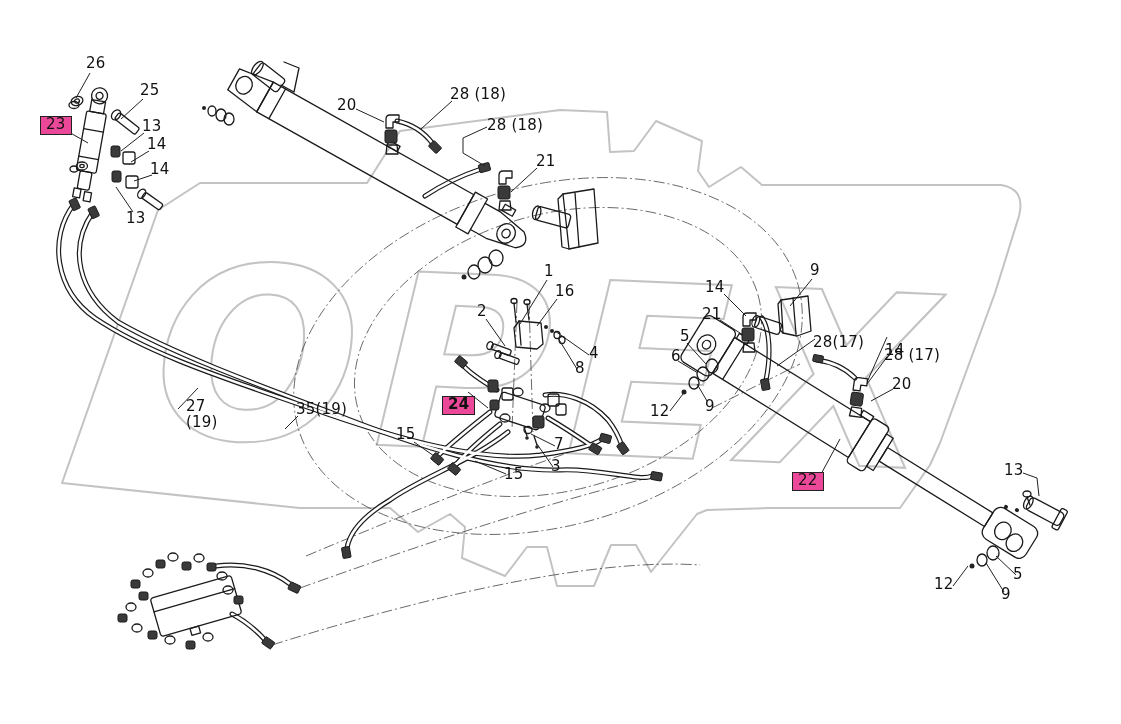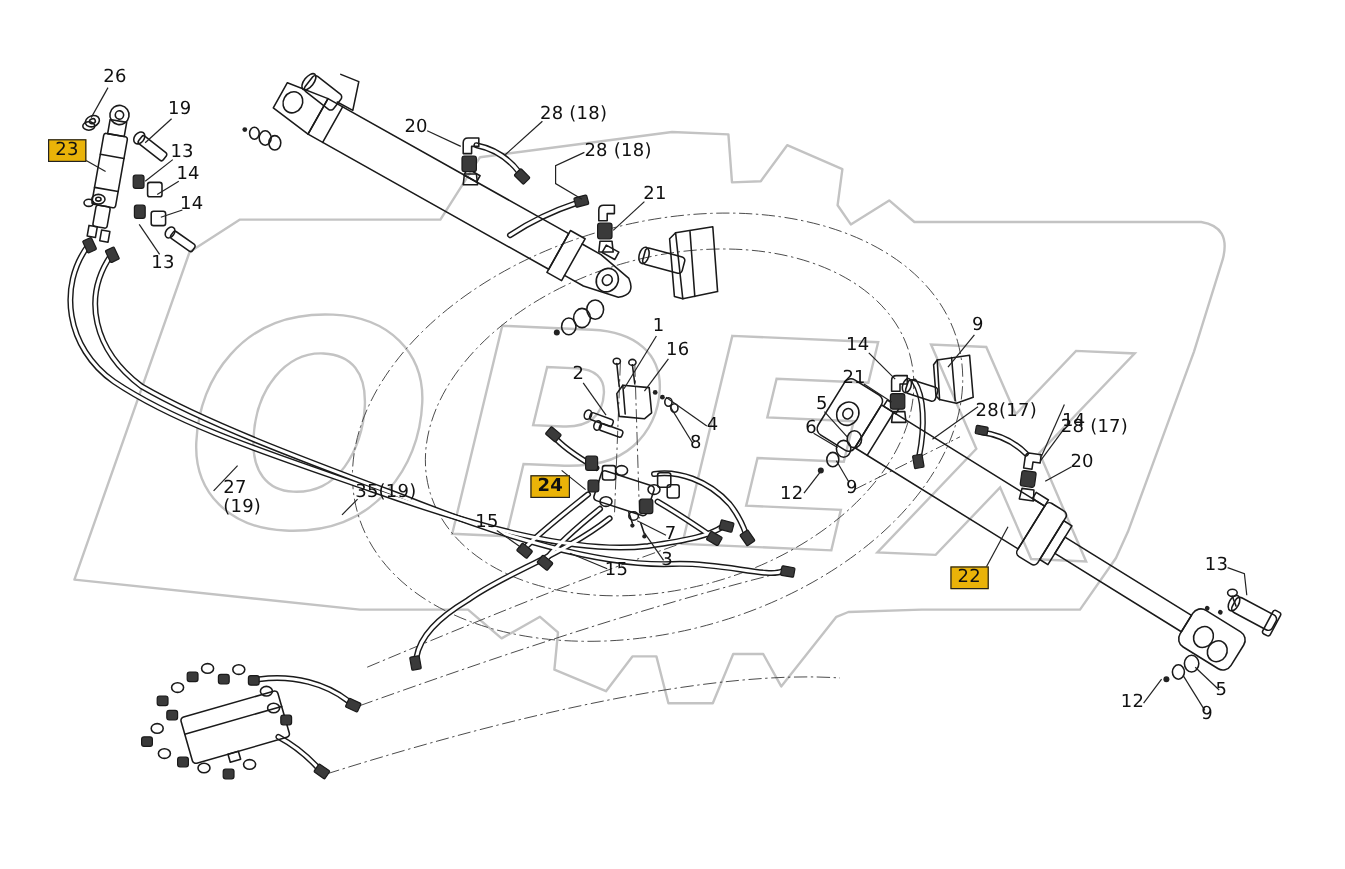--- a/index.html
+++ b/index.html
@@ -9,21 +9,21 @@
   .stage{
     position:relative;width:1121px;height:724px;overflow:hidden;background:#fff;
     font-family:"DejaVu Sans","Liberation Sans",sans-serif;
   }
   #art{position:absolute;left:0;top:0;}
   #callout-layer{position:absolute;left:0;top:0;width:100%;height:100%;pointer-events:none;padding-left:19px;}
   .callout{
     position:absolute;font-size:15px;line-height:1.05;color:var(--label);
     white-space:nowrap;letter-spacing:0.2px;
   }
-  .callout.boxed{border:1.5px solid #222;padding:0px 5px 1px 5px;background:#eab308;}
+  .callout.boxed{border:1.5px solid #222;padding:0px 5px 1px 5px;background:#ec4899;}
   .callout .sub{font-size:15px;}
   svg *{vector-effect:non-scaling-stroke;}
   .ln{stroke:var(--line);stroke-width:1.3;fill:none;stroke-linejoin:round;stroke-linecap:round;}
   .fill{fill:#3a3a3a;stroke:var(--line);stroke-width:1;}
   .dot{fill:#222;stroke:none;}
   .hoseO{stroke:var(--line);stroke-width:5;fill:none;stroke-linecap:round;}
   .hoseI{stroke:#ffffff;stroke-width:2.6;fill:none;stroke-linecap:round;}
   .wm{stroke:var(--wm);stroke-width:2;fill:none;stroke-linejoin:round;}
   .ph{stroke:#444;stroke-width:0.8;fill:none;stroke-dasharray:11 3 2 3;}
   .leader{stroke:var(--leader);stroke-width:1;fill:none;}
@@ -361,21 +361,21 @@
         <polyline points="1016,575 996,556" class="leader"></polyline>
         <polyline points="1004,592 986,563" class="leader"></polyline>
       </g>
 </svg>
 
 <div id="callout-layer">
       <div class="callout" style="left: 86px; top: 56px;">
         <div>26</div>
       </div>
       <div class="callout" style="left: 140px; top: 83px;">
-        <div>19</div>
+        <div>25</div>
       </div>
       <div class="callout boxed" style="left: 40px; top: 116px;">
         <div>23</div>
       </div>
       <div class="callout" style="left: 142px; top: 119px;">
         <div>13</div>
       </div>
       <div class="callout" style="left: 147px; top: 137px;">
         <div>14</div>
       </div>

